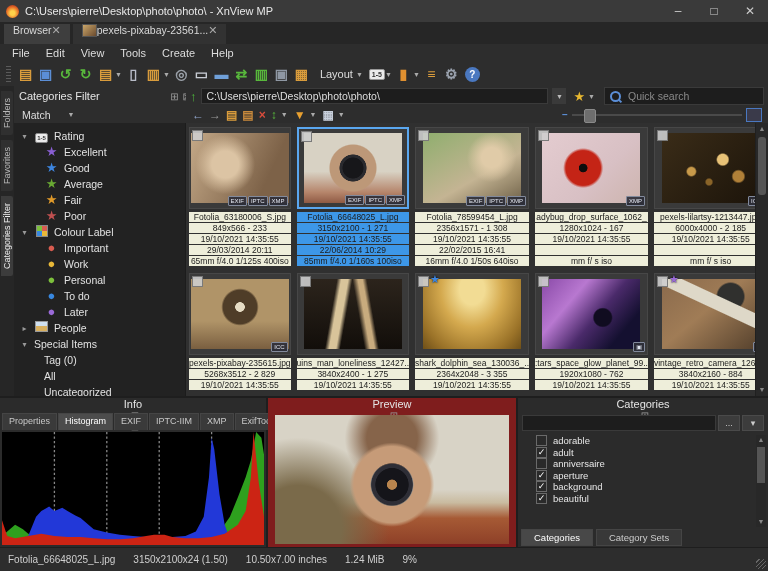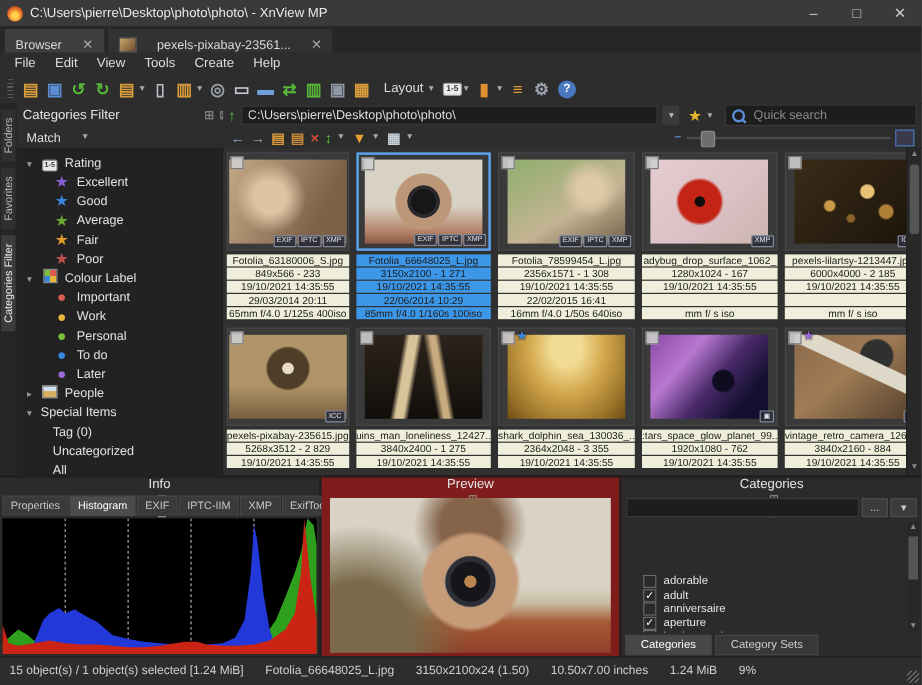--- a/index.html
+++ b/index.html
@@ -10,21 +10,21 @@
   .titlebar{position:absolute;left:0;top:0;right:0;height:22px;background:#3a3a3a;
             display:flex;align-items:center;gap:6px;padding-left:6px;}
   .appicon{width:13px;height:13px;border-radius:50%;
            background:radial-gradient(circle at 50% 62%,#ffd24a 0 22%,#e8742a 55%,#b0321a 85%);}
   .title{flex:1;font-size:11px;color:#e8e8e8;white-space:nowrap;overflow:hidden;}
   .winbtns{display:flex;height:100%;}
   .winbtn{width:36px;display:flex;align-items:center;justify-content:center;color:#ccc;font-size:12px;}
   
   .tabbar{position:absolute;left:0;top:22px;right:0;height:22px;background:#262626;
           display:flex;align-items:flex-end;padding-left:4px;gap:3px;}
-  .tab{height:20px;display:flex;align-items:flex-end;gap:17px;padding:0 9px;background:#323232;
+  .tab{height:20px;display:flex;align-items:flex-start;gap:0;padding:0 9px;background:#323232;
        font-size:10.5px;color:#d8d8d8;}
   .tab.active{background:#3e3e3e;}
   .tabclose{color:#a8a8a8;font-size:11px;}
   .tabicon{width:13px;height:11px;background:linear-gradient(135deg,#caa66a,#6a4a2e);border:1px solid #555;}
   
   .menubar{position:absolute;left:0;top:44px;right:0;height:18px;background:#2d2d2d;
            display:flex;align-items:center;padding-left:4px;}
   .menuitem{padding:0 8px;font-size:11px;color:#ddd;}
   
   .toolbar{position:absolute;left:0;top:62px;right:0;height:24px;background:#2d2d2d;
@@ -133,21 +133,21 @@
           radial-gradient(circle at 50% 54%, rgba(0,0,0,0) 0 15.5%, #c69b78 16% 28%, rgba(0,0,0,0) 31%),
           radial-gradient(circle at 50% 18%, #86644a 0 16%, rgba(0,0,0,0) 30%),
           radial-gradient(circle at 10% 88%, #7a6a4a 0 18%, rgba(0,0,0,0) 38%),
           linear-gradient(180deg,#d8d3c6 0 58%,#c9bba0 68%,#a65a35 80%,#8e4028);}
   #catpanel{left:518px;width:250px;}
   .catinput{position:absolute;top:17px;left:4px;right:4px;height:16px;display:flex;gap:2px;}
   .catfield{flex:1;background:#1d1d1d;border:1px solid #3a3a3a;outline:none;color:#ddd;
             font-family:"Liberation Sans",sans-serif;font-size:10px;}
   .catbtn{width:22px;background:#3c3c3c;color:#ccc;font-size:9px;display:flex;align-items:center;
           justify-content:center;border:1px solid #4a4a4a;box-sizing:border-box;}
-  .catlist{position:absolute;top:37px;left:2px;right:13px;bottom:21px;overflow:hidden;margin-top:44px;}
+  .catlist{position:absolute;top:37px;left:2px;right:13px;bottom:21px;overflow:hidden;}
   .crow{height:11.5px;display:flex;align-items:center;gap:6px;padding-left:16px;font-size:9.5px;color:#e6e6e6;}
   .ccheck{width:9px;height:9px;border:1px solid #6a6a6a;background:#2a2a2a;font-size:9px;color:#fff;
           display:flex;align-items:center;justify-content:center;line-height:1;flex:0 0 auto;}
   .catscroll{position:absolute;right:2px;top:37px;width:10px;bottom:21px;background:#282828;}
   .catscrollthumb{position:absolute;left:1px;top:12px;width:8px;height:36px;background:#555;}
   .csarrow{position:absolute;left:0;width:10px;height:10px;color:#888;font-size:7px;text-align:center;line-height:10px;}
   .cattabs{position:absolute;bottom:2px;left:3px;display:flex;gap:3px;}
   .cattab{padding:2px 12px;background:#383838;font-size:9.5px;color:#ccc;border:1px solid #454545;}
   .cattab.active{background:#484848;color:#fff;}
   
@@ -328,24 +328,24 @@
         <span>People</span>
       </div>
       <div class="trow">
         <span class="tarrow">▾</span>
         <span>Special Items</span>
       </div>
       <div class="trow" style="padding-left: 24px;">
         <span>Tag (0)</span>
       </div>
       <div class="trow" style="padding-left: 24px;">
+        <span>All</span>
+      </div>
+      <div class="trow" style="padding-left: 24px;">
         <span>Uncategorized</span>
-      </div>
-      <div class="trow" style="padding-left: 24px;">
-        <span>All</span>
       </div>
     </div>
 
   <div class="thumbarea">
     <div class="tgrid" id="tgrid">
         <div class="cell">
           <div class="tile">
             <div class="tileimg" style="background: radial-gradient(circle at 35% 45%, rgb(220, 196, 164) 0px, rgb(220, 196, 164) 18%, rgba(0, 0, 0, 0) 40%), linear-gradient(115deg, rgb(196, 169, 136), rgb(125, 98, 72) 75%);"></div>
             <div class="cbox"></div>
             <div class="badges">
@@ -582,21 +582,20 @@
       <div class="catscrollthumb"></div>
       <div class="csarrow" style="bottom:0">▼</div>
     </div>
     <div class="cattabs" id="cattabs">
         <div class="cattab active">Categories</div>
         <div class="cattab">Category Sets</div>
       </div>
   </div>
 
   <div class="statusbar">
-    <span>15 object(s) / 1 object(s) selected [1.24 MiB]</span>
     <span>Fotolia_66648025_L.jpg</span>
     <span>3150x2100x24 (1.50)</span>
     <span>10.50x7.00 inches</span>
     <span>1.24 MiB</span>
     <span>9%</span>
     <div class="rgrip"></div>
   </div>
 </div>
 
 </body></html>

